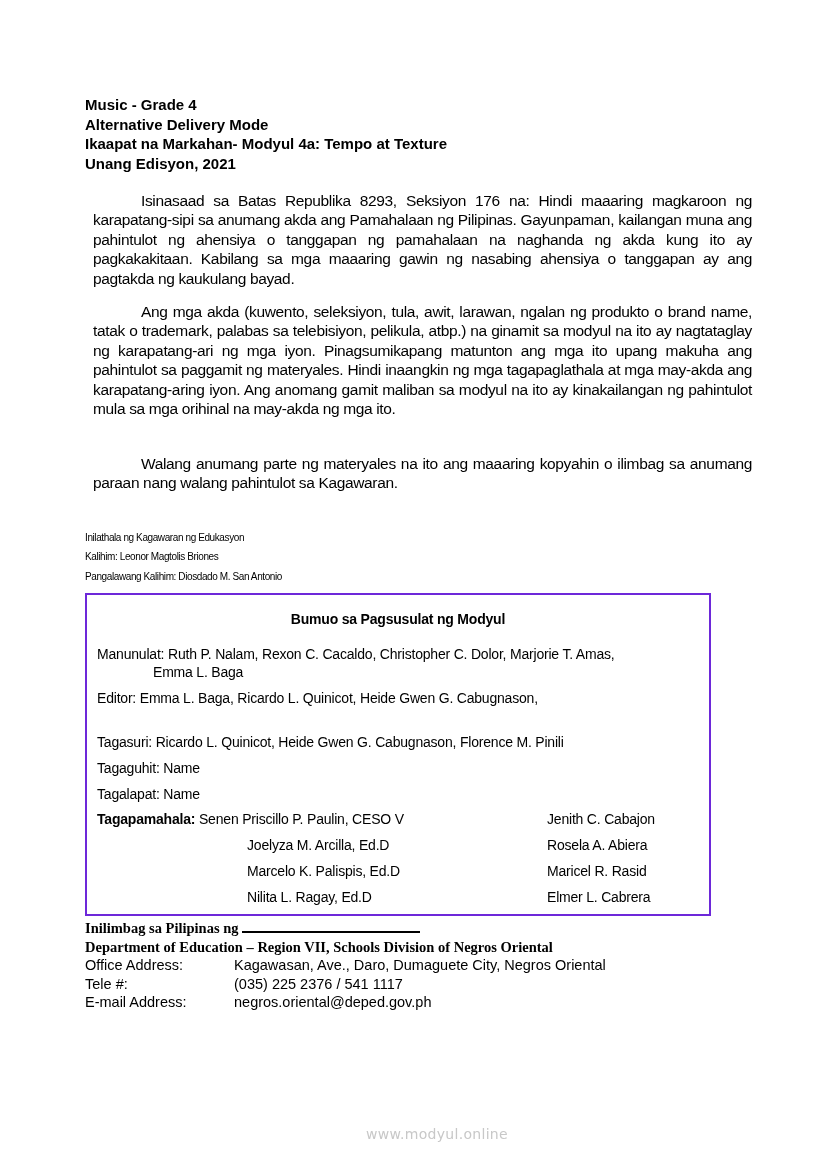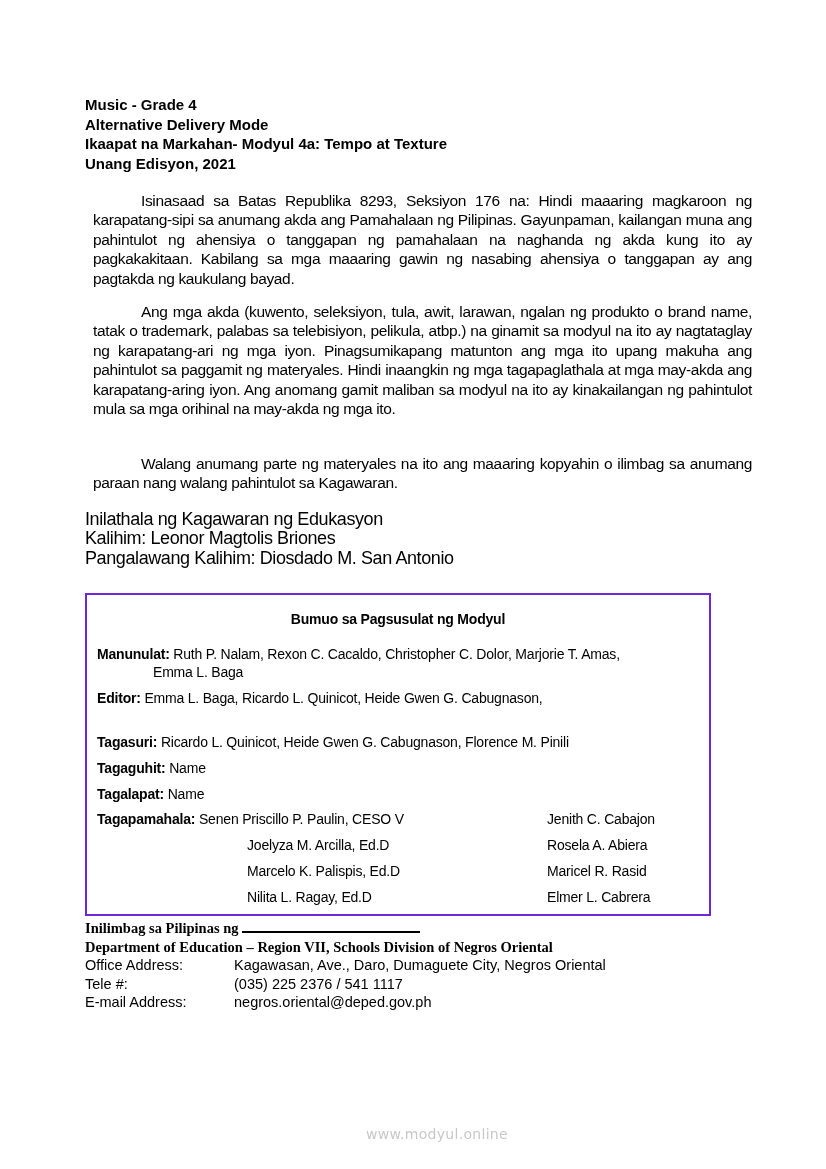--- a/index.html
+++ b/index.html
@@ -43,23 +43,23 @@
       margin-left: 8px;
     }
     .body-text .indent { display: inline-block; width: 48px; }
     .para-1 { top: 191px; }
     .para-2 { top: 302px; }
     .para-3 { top: 454px; }
 
     .publisher-block {
       position: absolute;
       left: 85px;
-      top: 510px;
-      font-family: "Liberation Sans", sans-serif;
-      font-size: 18px;
+      top: 528px;
+      font-family: "Liberation Sans", sans-serif;
+      font-size: 10px;
       line-height: 19.4px;
       letter-spacing: -0.4px;
     }
     .publisher-block span { display: block; white-space: nowrap; }
 
     .credits-box {
       position: absolute;
       left: 85px;
       top: 593px;
       width: 622px;
@@ -76,21 +76,21 @@
       text-align: center;
       font-weight: bold;
       font-size: 14px;
     }
     .credit-row {
       position: absolute;
       left: 10px;
       right: 10px;
       line-height: 18px;
     }
-    .credit-row .label { font-weight: bold; }
+    .credit-row .label { font-weight: normal; }
     .credit-row .cont { display: block; padding-left: 56px; }
     .row-manunulat { top: 50px; }
     .row-editor { top: 94px; }
     .row-tagasuri { top: 138px; }
     .row-tagaguhit { top: 164px; }
     .row-tagalapat { top: 190px; }
 
     .mgr-row {
       position: absolute;
       left: 10px;

